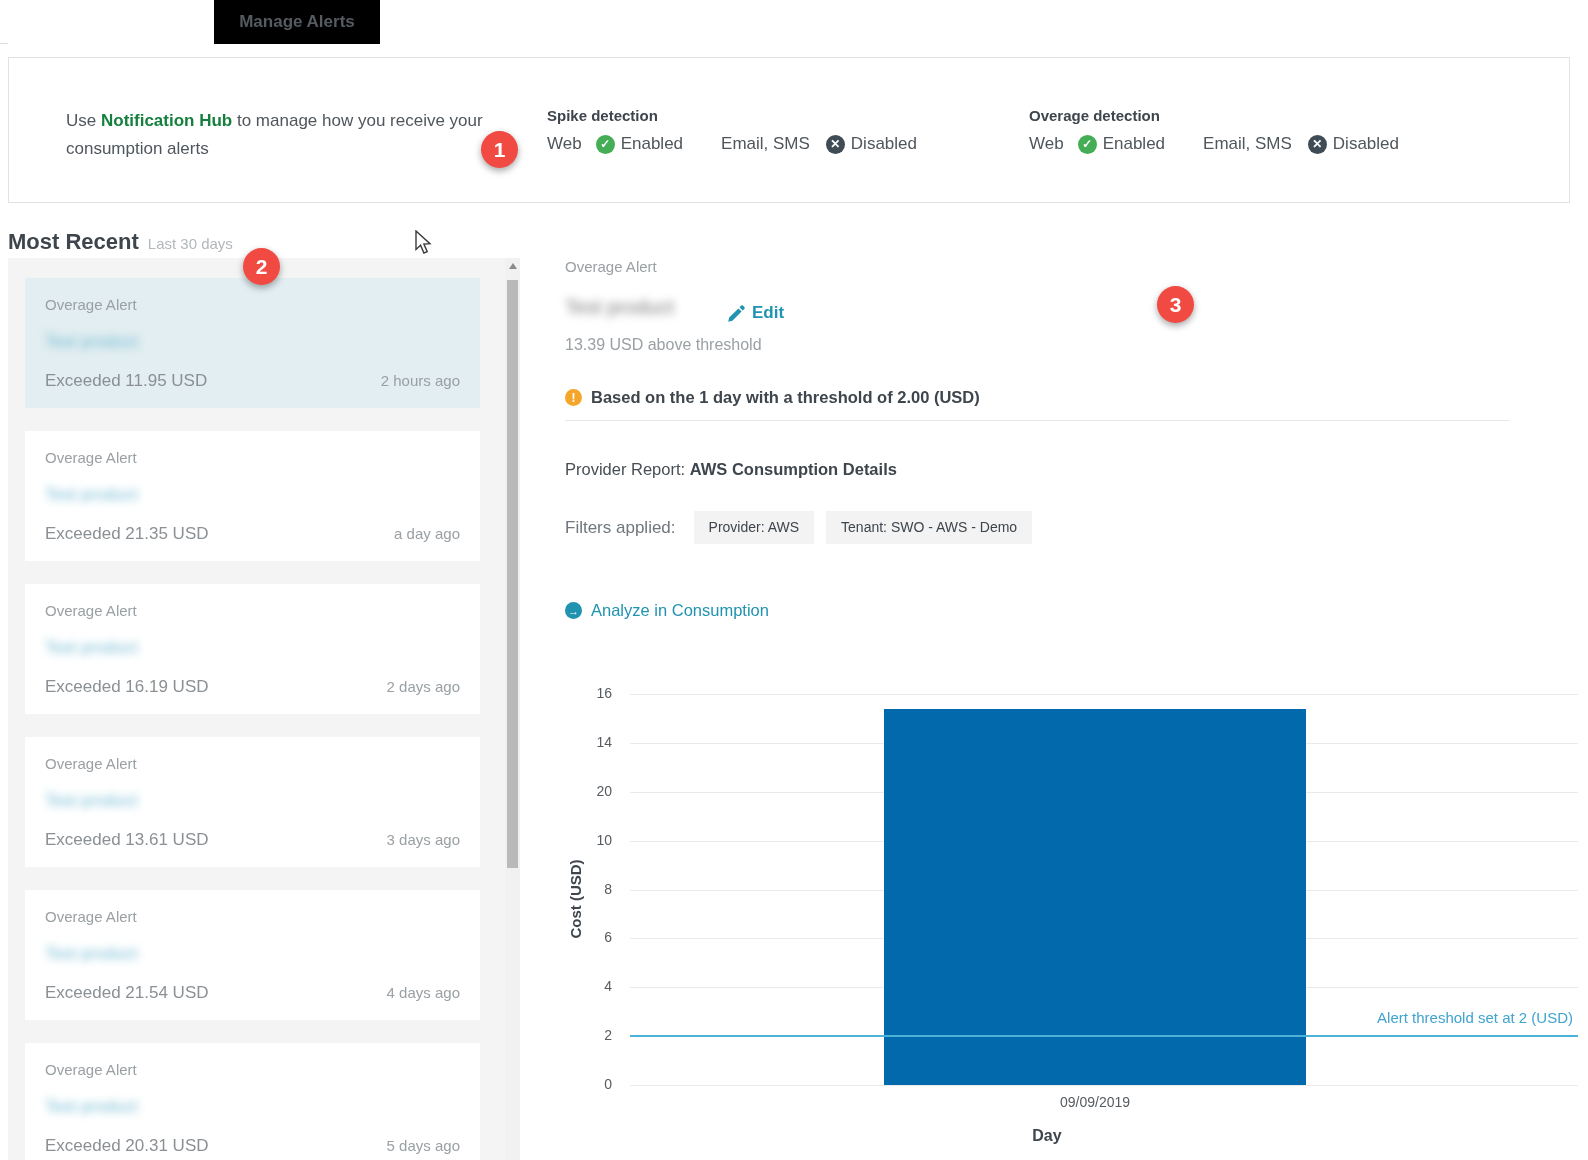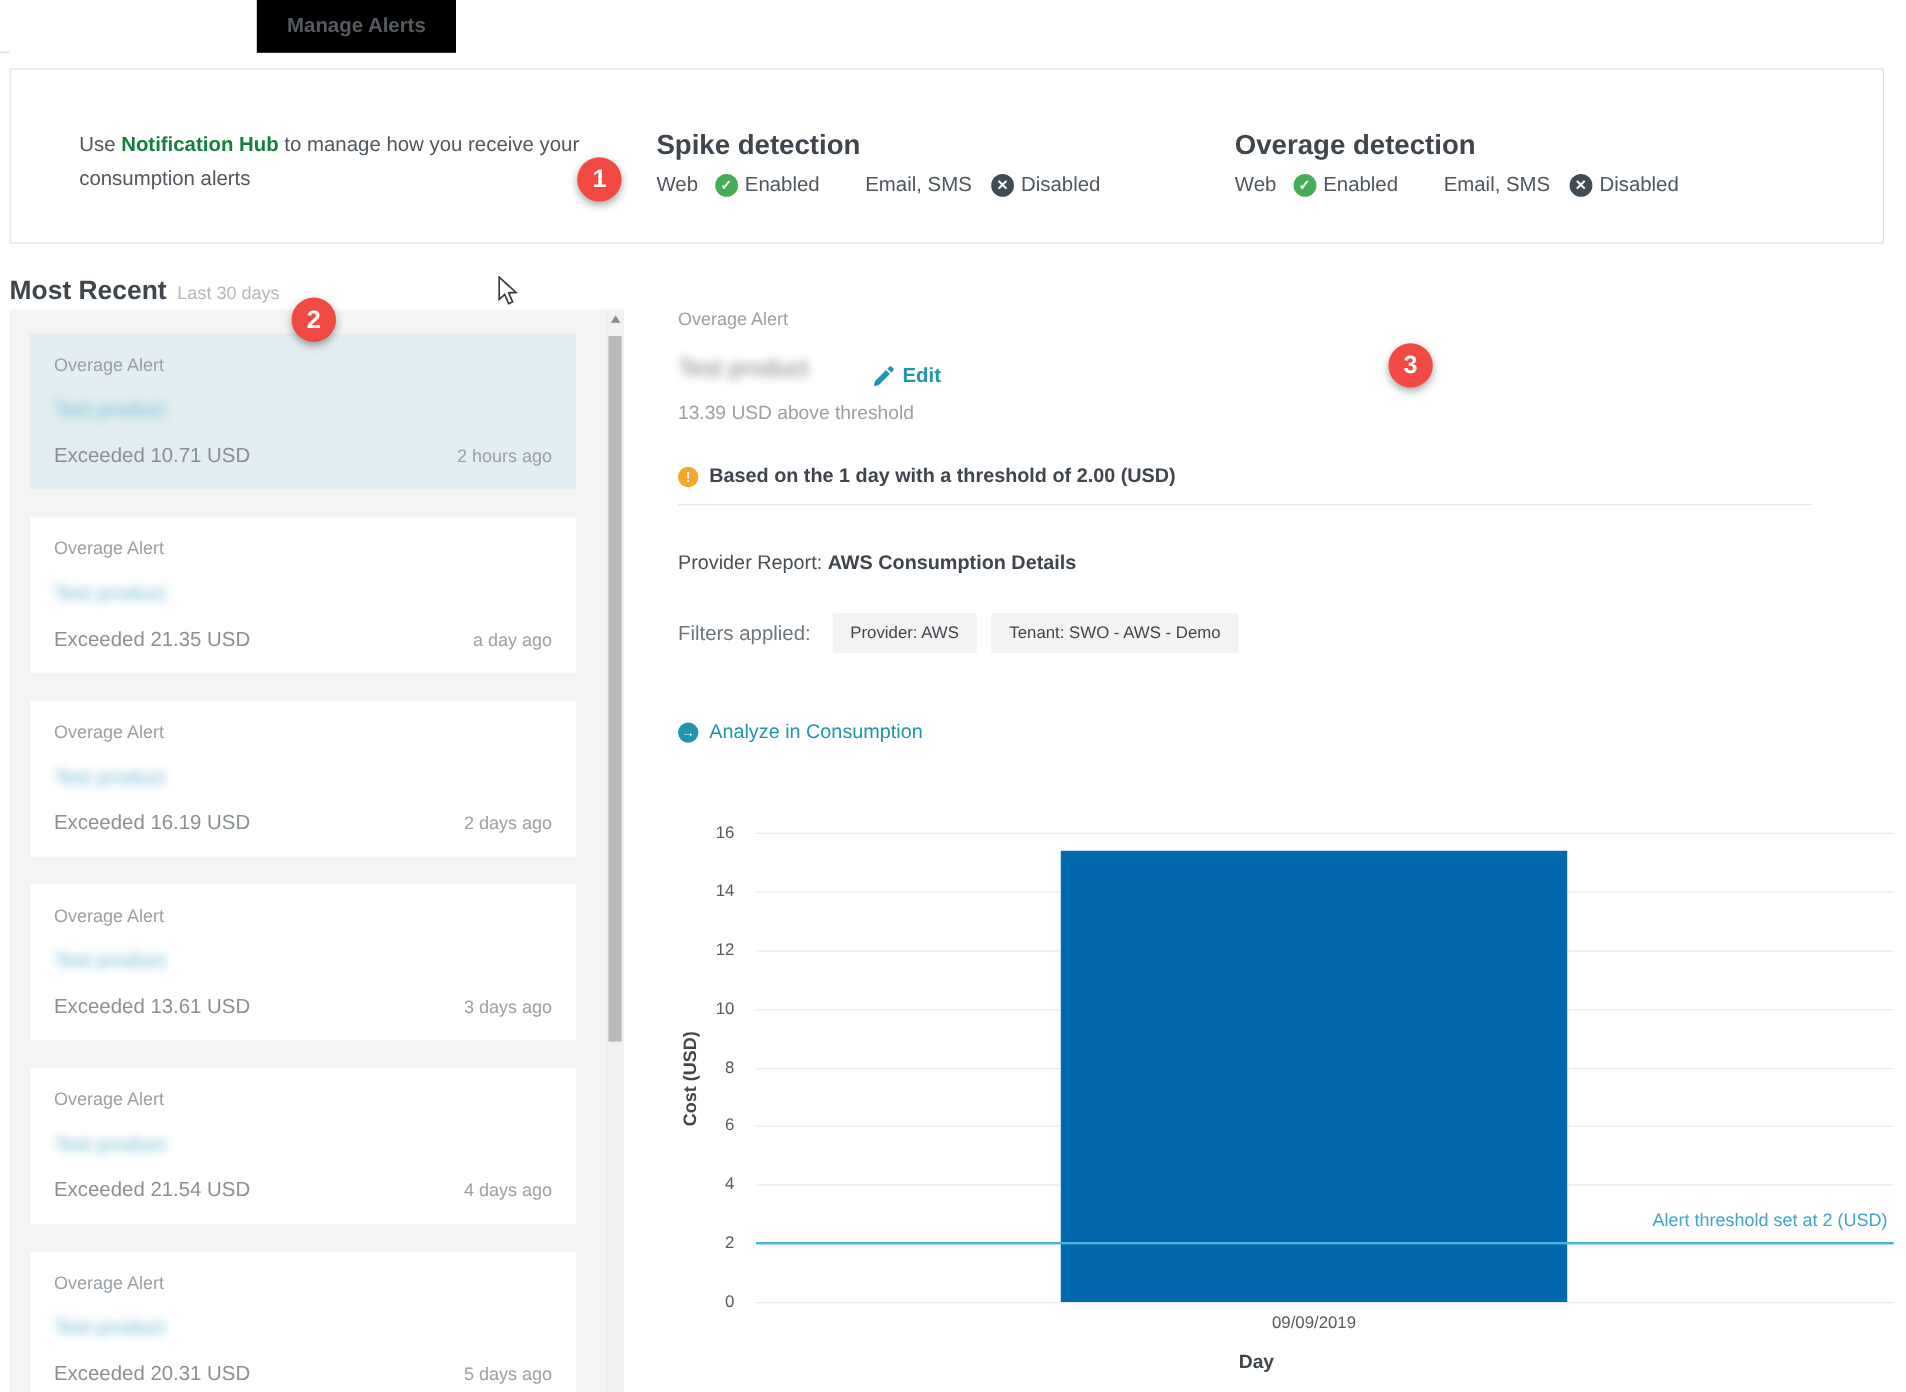--- a/index.html
+++ b/index.html
@@ -15,21 +15,21 @@
   .tab-edge{position:absolute;left:0;top:43px;width:8px;height:1px;background:#ddd;}
 
   
   .notif-box{position:absolute;left:8px;top:57px;width:1562px;height:146px;background:#fff;
        border:1px solid #e2e2e2;box-sizing:border-box;}
   .notif-text{position:absolute;left:57px;top:49px;width:435px;font-size:17px;line-height:28px;color:#4f565c;}
   .notif-link{color:#15803d;font-weight:bold;cursor:pointer;}
   .det-group{position:absolute;top:49px;}
   .det-group.spike{left:538px;}
   .det-group.overage{left:1020px;}
-  .det-title{font-weight:bold;font-size:23px;color:#3e454c;margin-bottom:10px;}
+  .det-title{font-weight:bold;font-size:15px;color:#3e454c;margin-bottom:10px;}
   .det-row{display:flex;align-items:center;font-size:17px;color:#4f565c;}
   .icon-circle{width:19px;height:19px;border-radius:50%;display:inline-flex;align-items:center;
        justify-content:center;color:#fff;font-size:12px;font-weight:bold;flex:0 0 auto;}
   .ic-enabled{background:#44ad55;}
   .ic-disabled{background:#3f4c55;}
   .m-l14{margin-left:14px;} .m-l6{margin-left:6px;} .m-l38{margin-left:38px;} .m-l16{margin-left:16px;}
 
   
   .num-badge{position:absolute;width:37px;height:37px;border-radius:50%;background:#f04a42;color:#fff;
        font-size:21px;font-weight:bold;display:flex;align-items:center;justify-content:center;
@@ -136,21 +136,21 @@
   <div class="recent-header">
     <span class="recent-title">Most Recent</span><span class="recent-sub">Last 30 days</span>
   </div>
 
   <div class="list-panel">
     <div class="cards">
         <div class="card selected">
           <div class="card-type">Overage Alert</div>
           <div class="card-name">Test product</div>
           <div class="card-row">
-            <span class="card-exceeded">Exceeded 10.71 USD</span>
+            <span class="card-exceeded">Exceeded 11.95 USD</span>
             <span class="card-time">2 hours ago</span>
           </div>
         </div>
         <div class="card">
           <div class="card-type">Overage Alert</div>
           <div class="card-name">Test product</div>
           <div class="card-row">
             <span class="card-exceeded">Exceeded 21.35 USD</span>
             <span class="card-time">a day ago</span>
           </div>
@@ -234,21 +234,21 @@
       <div class="ytick" style="left: 552px; top: 1027.12px;">2</div>
       <div class="gridline" style="left: 630px; top: 987.25px; width: 948px;"></div>
       <div class="ytick" style="left: 552px; top: 978.25px;">4</div>
       <div class="gridline" style="left: 630px; top: 938.375px; width: 948px;"></div>
       <div class="ytick" style="left: 552px; top: 929.375px;">6</div>
       <div class="gridline" style="left: 630px; top: 889.5px; width: 948px;"></div>
       <div class="ytick" style="left: 552px; top: 880.5px;">8</div>
       <div class="gridline" style="left: 630px; top: 840.625px; width: 948px;"></div>
       <div class="ytick" style="left: 552px; top: 831.625px;">10</div>
       <div class="gridline" style="left: 630px; top: 791.75px; width: 948px;"></div>
-      <div class="ytick" style="left: 552px; top: 782.75px;">12</div>
+      <div class="ytick" style="left: 552px; top: 782.75px;">20</div>
       <div class="gridline" style="left: 630px; top: 742.875px; width: 948px;"></div>
       <div class="ytick" style="left: 552px; top: 733.875px;">14</div>
       <div class="gridline" style="left: 630px; top: 694px; width: 948px;"></div>
       <div class="ytick" style="left: 552px; top: 685px;">16</div>
       <div class="chart-bar" style="left: 884px; top: 708.907px; width: 422px; height: 376.093px; background: rgb(1, 105, 172);"></div>
       <div class="thr-line" style="left: 630px; top: 1035.12px; width: 948px; background: rgb(76, 178, 216);"></div>
       <div class="thr-label" style="left: 1068px; top: 1009.12px; width: 505px; color: rgb(64, 163, 208);">Alert threshold set at 2 (USD)</div>
       <div class="xtick" style="left: 884px; top: 1094px; width: 422px;">09/09/2019</div>
       <div class="xlabel" style="left: 947px; top: 1127px; width: 200px; text-align: center;">Day</div>
     </div>

